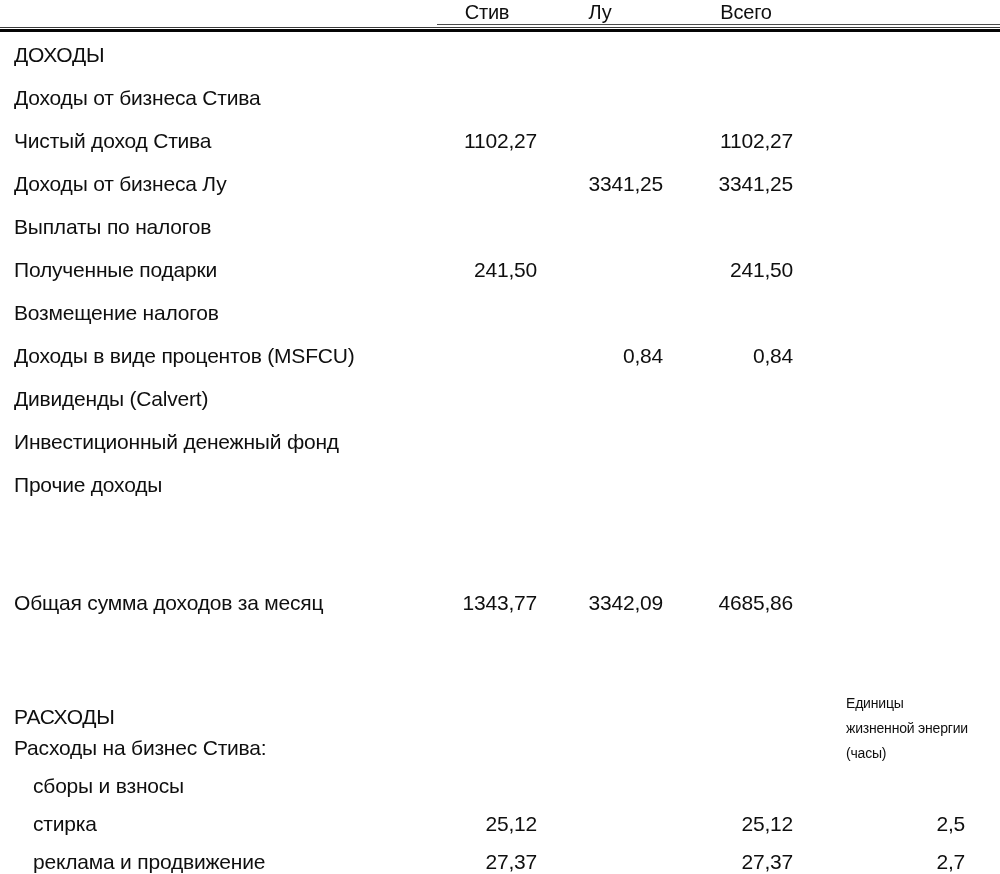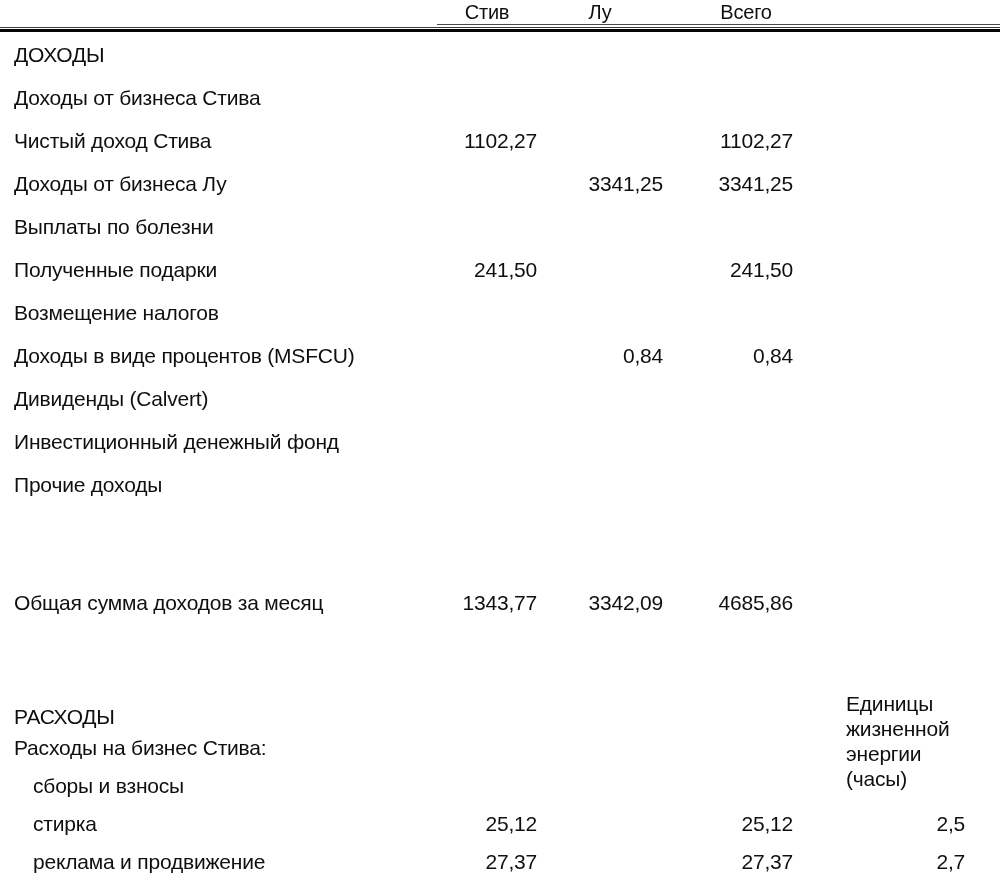--- a/index.html
+++ b/index.html
@@ -40,21 +40,21 @@
     font-size: 21px; line-height: 24px; letter-spacing: -0.2px;
   }
   .row { display: flex; align-items: center; height: 43px; }
   .row.ind .label { padding-left: 33px; }
   .row.total-row { margin-top: 75px; }
   .row.exp { height: 38px; }
   .row.exp-first { margin-top: 67px; align-items: flex-end; }
 
   .unit-note {
     position: absolute; left: 846px; top: 691px; width: 122px;
-    font-size: 21px; line-height: 25px; letter-spacing: -0.2px;
+    font-size: 14px; line-height: 25px; letter-spacing: -0.2px;
   }
 </style>
 </head>
 <body>
 
 <div class="sheet">
 
   <div class="hdr">
     <div class="c label"></div>
     <div class="c steve hc">Стив</div>
@@ -95,21 +95,21 @@
 
     <div class="row">
       <div class="c label">Доходы от бизнеса Лу</div>
       <div class="c steve num"></div>
       <div class="c lou num">3341,25</div>
       <div class="c total num">3341,25</div>
       <div class="c hours num"></div>
     </div>
 
     <div class="row">
-      <div class="c label">Выплаты по болезни</div>
+      <div class="c label">Выплаты по налогов</div>
       <div class="c steve num"></div>
       <div class="c lou num"></div>
       <div class="c total num"></div>
       <div class="c hours num"></div>
     </div>
 
     <div class="row">
       <div class="c label">Полученные подарки</div>
       <div class="c steve num">241,50</div>
       <div class="c lou num"></div>

